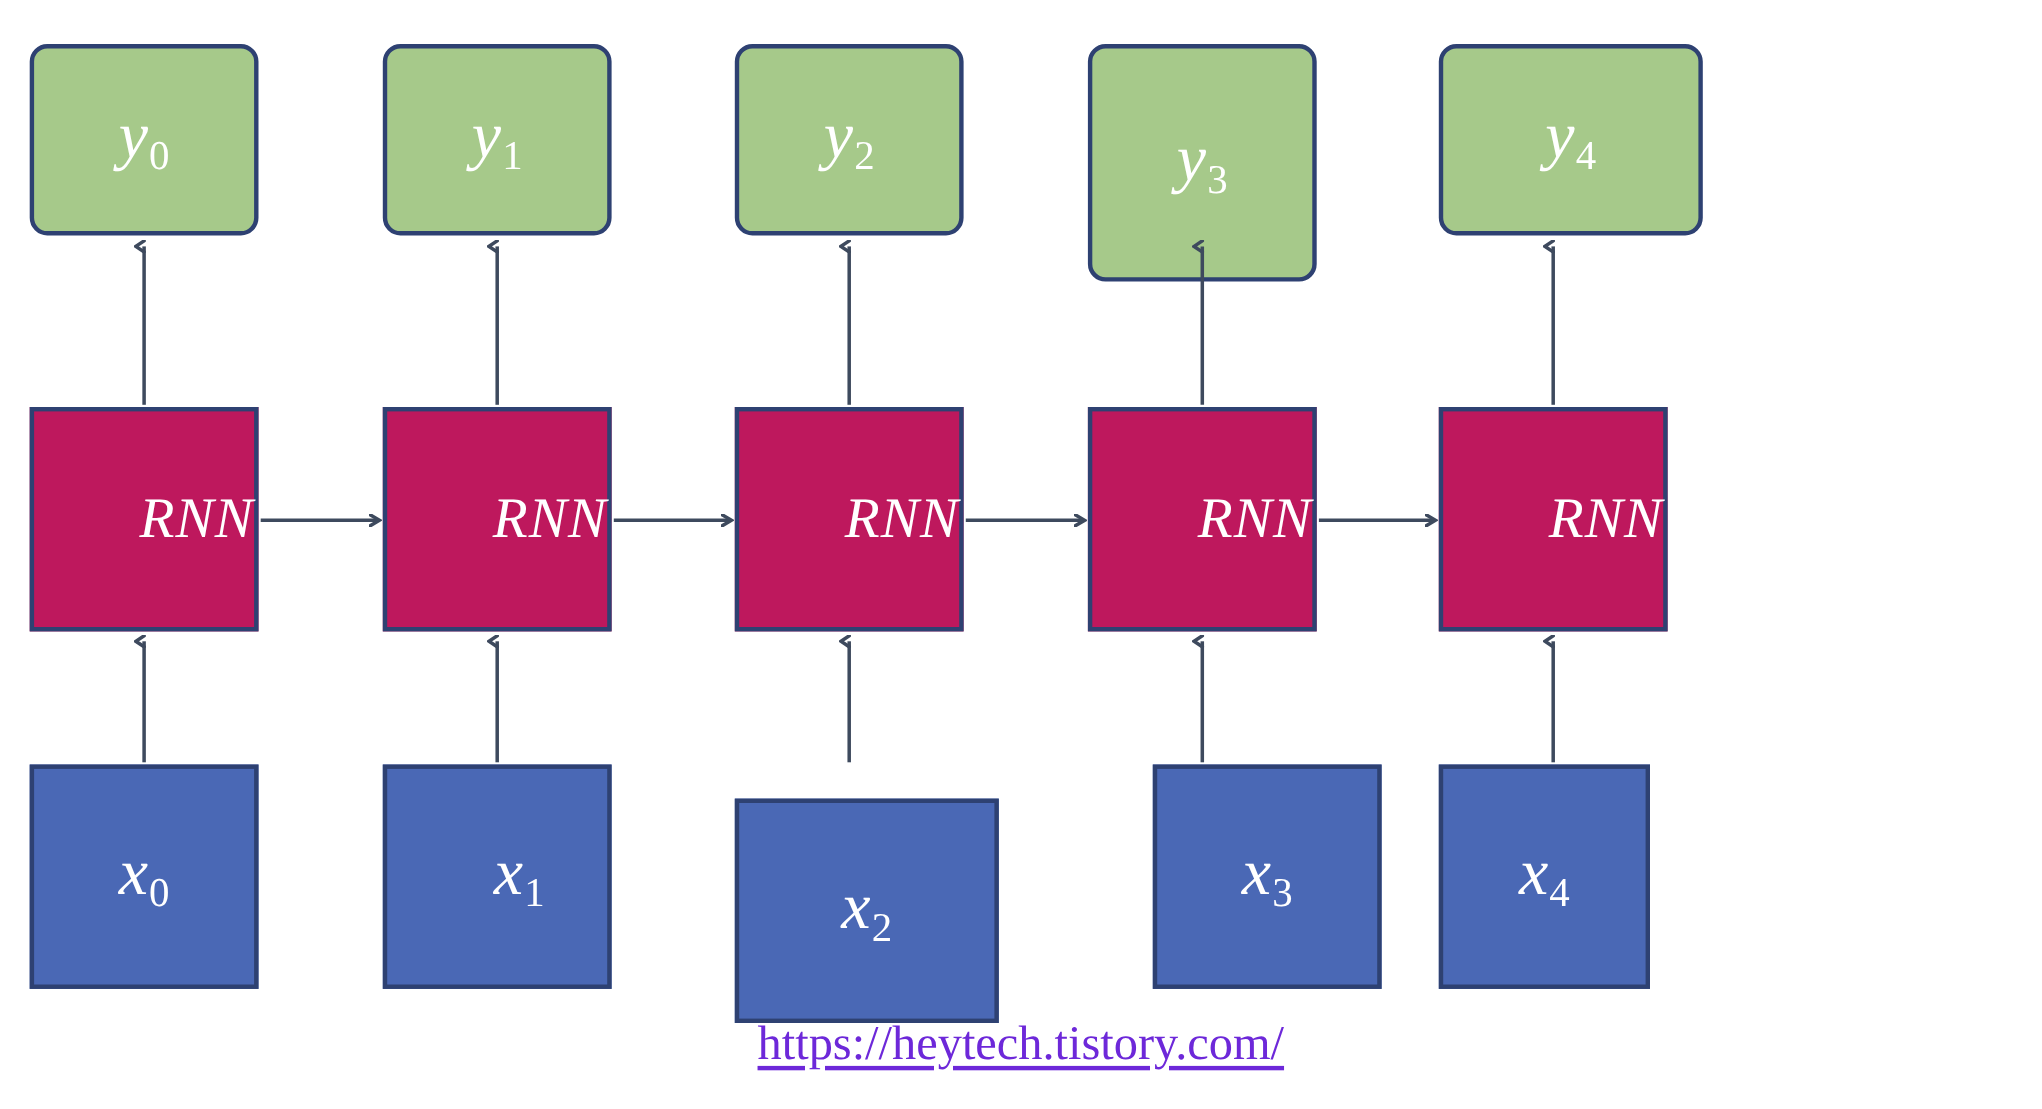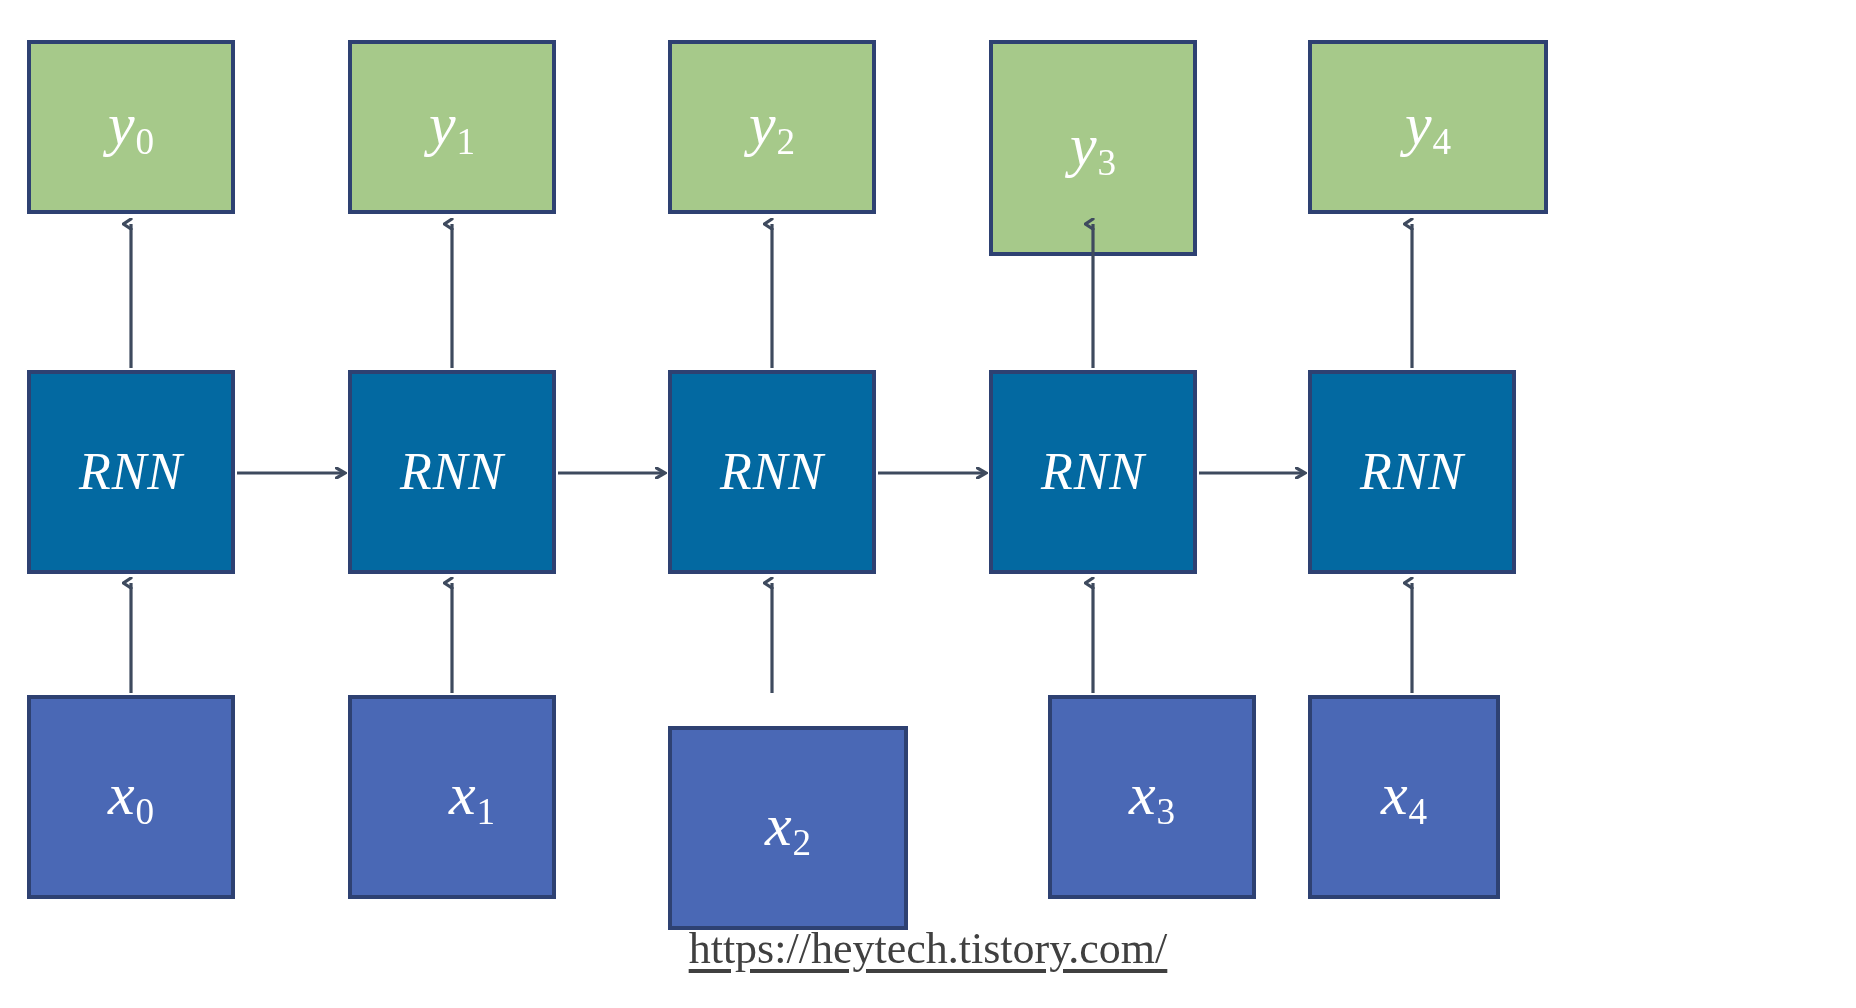--- a/index.html
+++ b/index.html
@@ -25,22 +25,22 @@
   .node {
     position: absolute;
     box-sizing: border-box;
     border: 4px solid #2e4172;
     display: flex;
     align-items: center;
     justify-content: center;
     color: #ffffff;
   }
 
-  .node.output { background: #a6c98a; }
-  .node.cell   { background: #0369a1; }
+  .node.output { background: #a6c98a; border-radius: 16px; }
+  .node.cell   { background: #be185d; justify-content: flex-end; }
   .node.input  { background: #4a68b5; }
 
   .node-label {
     font-style: italic;
     line-height: 1;
     white-space: nowrap;
     user-select: none;
   }
 
   .node.output .node-label,
@@ -68,21 +68,21 @@
     pointer-events: none;
   }
 
   #source-link {
     position: absolute;
     left: 0;
     top: 923px;
     width: 1856px;
     text-align: center;
     font-size: 44px;
-    color: #404040;
+    color: #6d28d9;
     text-decoration: underline;
     text-underline-offset: 6px;
     font-family: "Liberation Serif", "DejaVu Serif", serif;
     white-space: nowrap;
   }
 </style>
 </head>
 <body>
 
 <div id="canvas">

